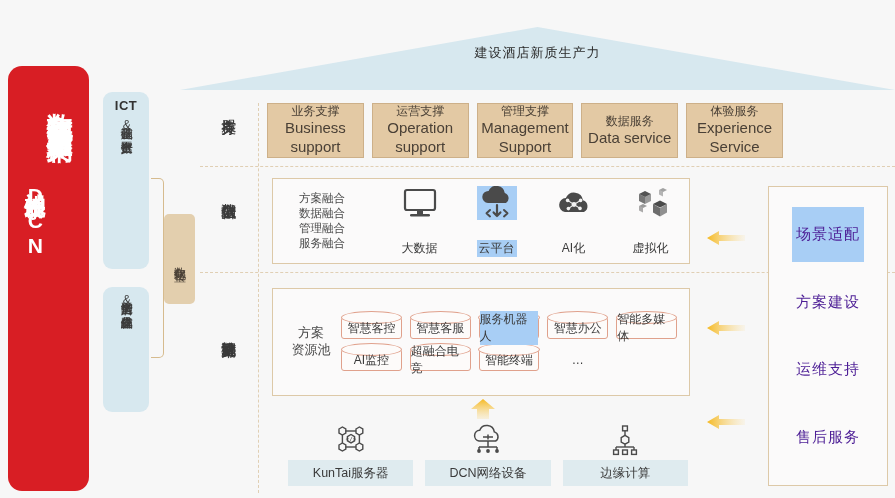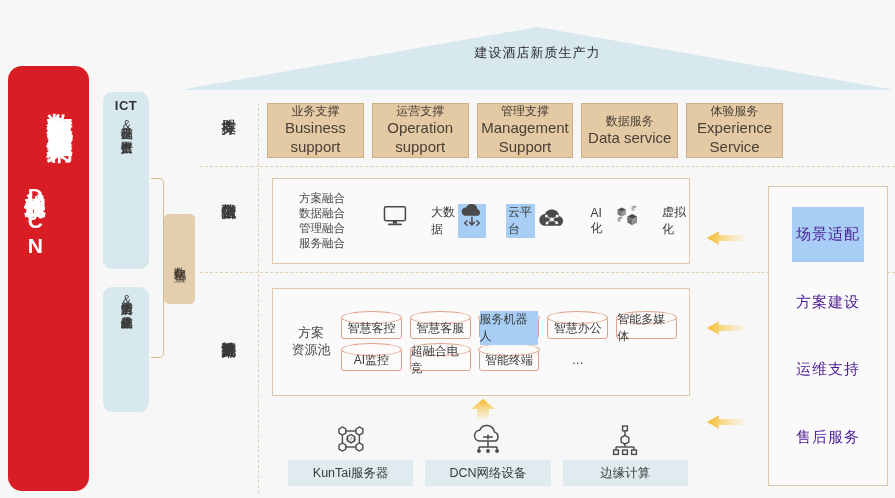--- a/index.html
+++ b/index.html
@@ -172,21 +172,21 @@
     background: #fbfafa;
     display: flex; align-items: center;
   }
   #fusion-text {
     width: 108px;
     padding-left: 26px;
     font-size: 11.5px; color: #4a4a4a; line-height: 1.32;
   }
   #fusion-icons { flex: 1; display: flex; align-items: center; }
   .icon-cell {
-    flex: 1; display: flex; flex-direction: row;
+    flex: 1; display: flex; flex-direction: column;
     align-items: center; justify-content: center; gap: 20px;
   }
   .icon-cell .glyph { width: 40px; height: 34px; display: block; }
   .icon-cell .cname { font-size: 12px; color: #3a3a3a; padding: 0 2px; }
   .sel { background: #a8cef5; }
 
   
   #pool-panel {
     position: absolute;
     left: 272px; top: 288px;

